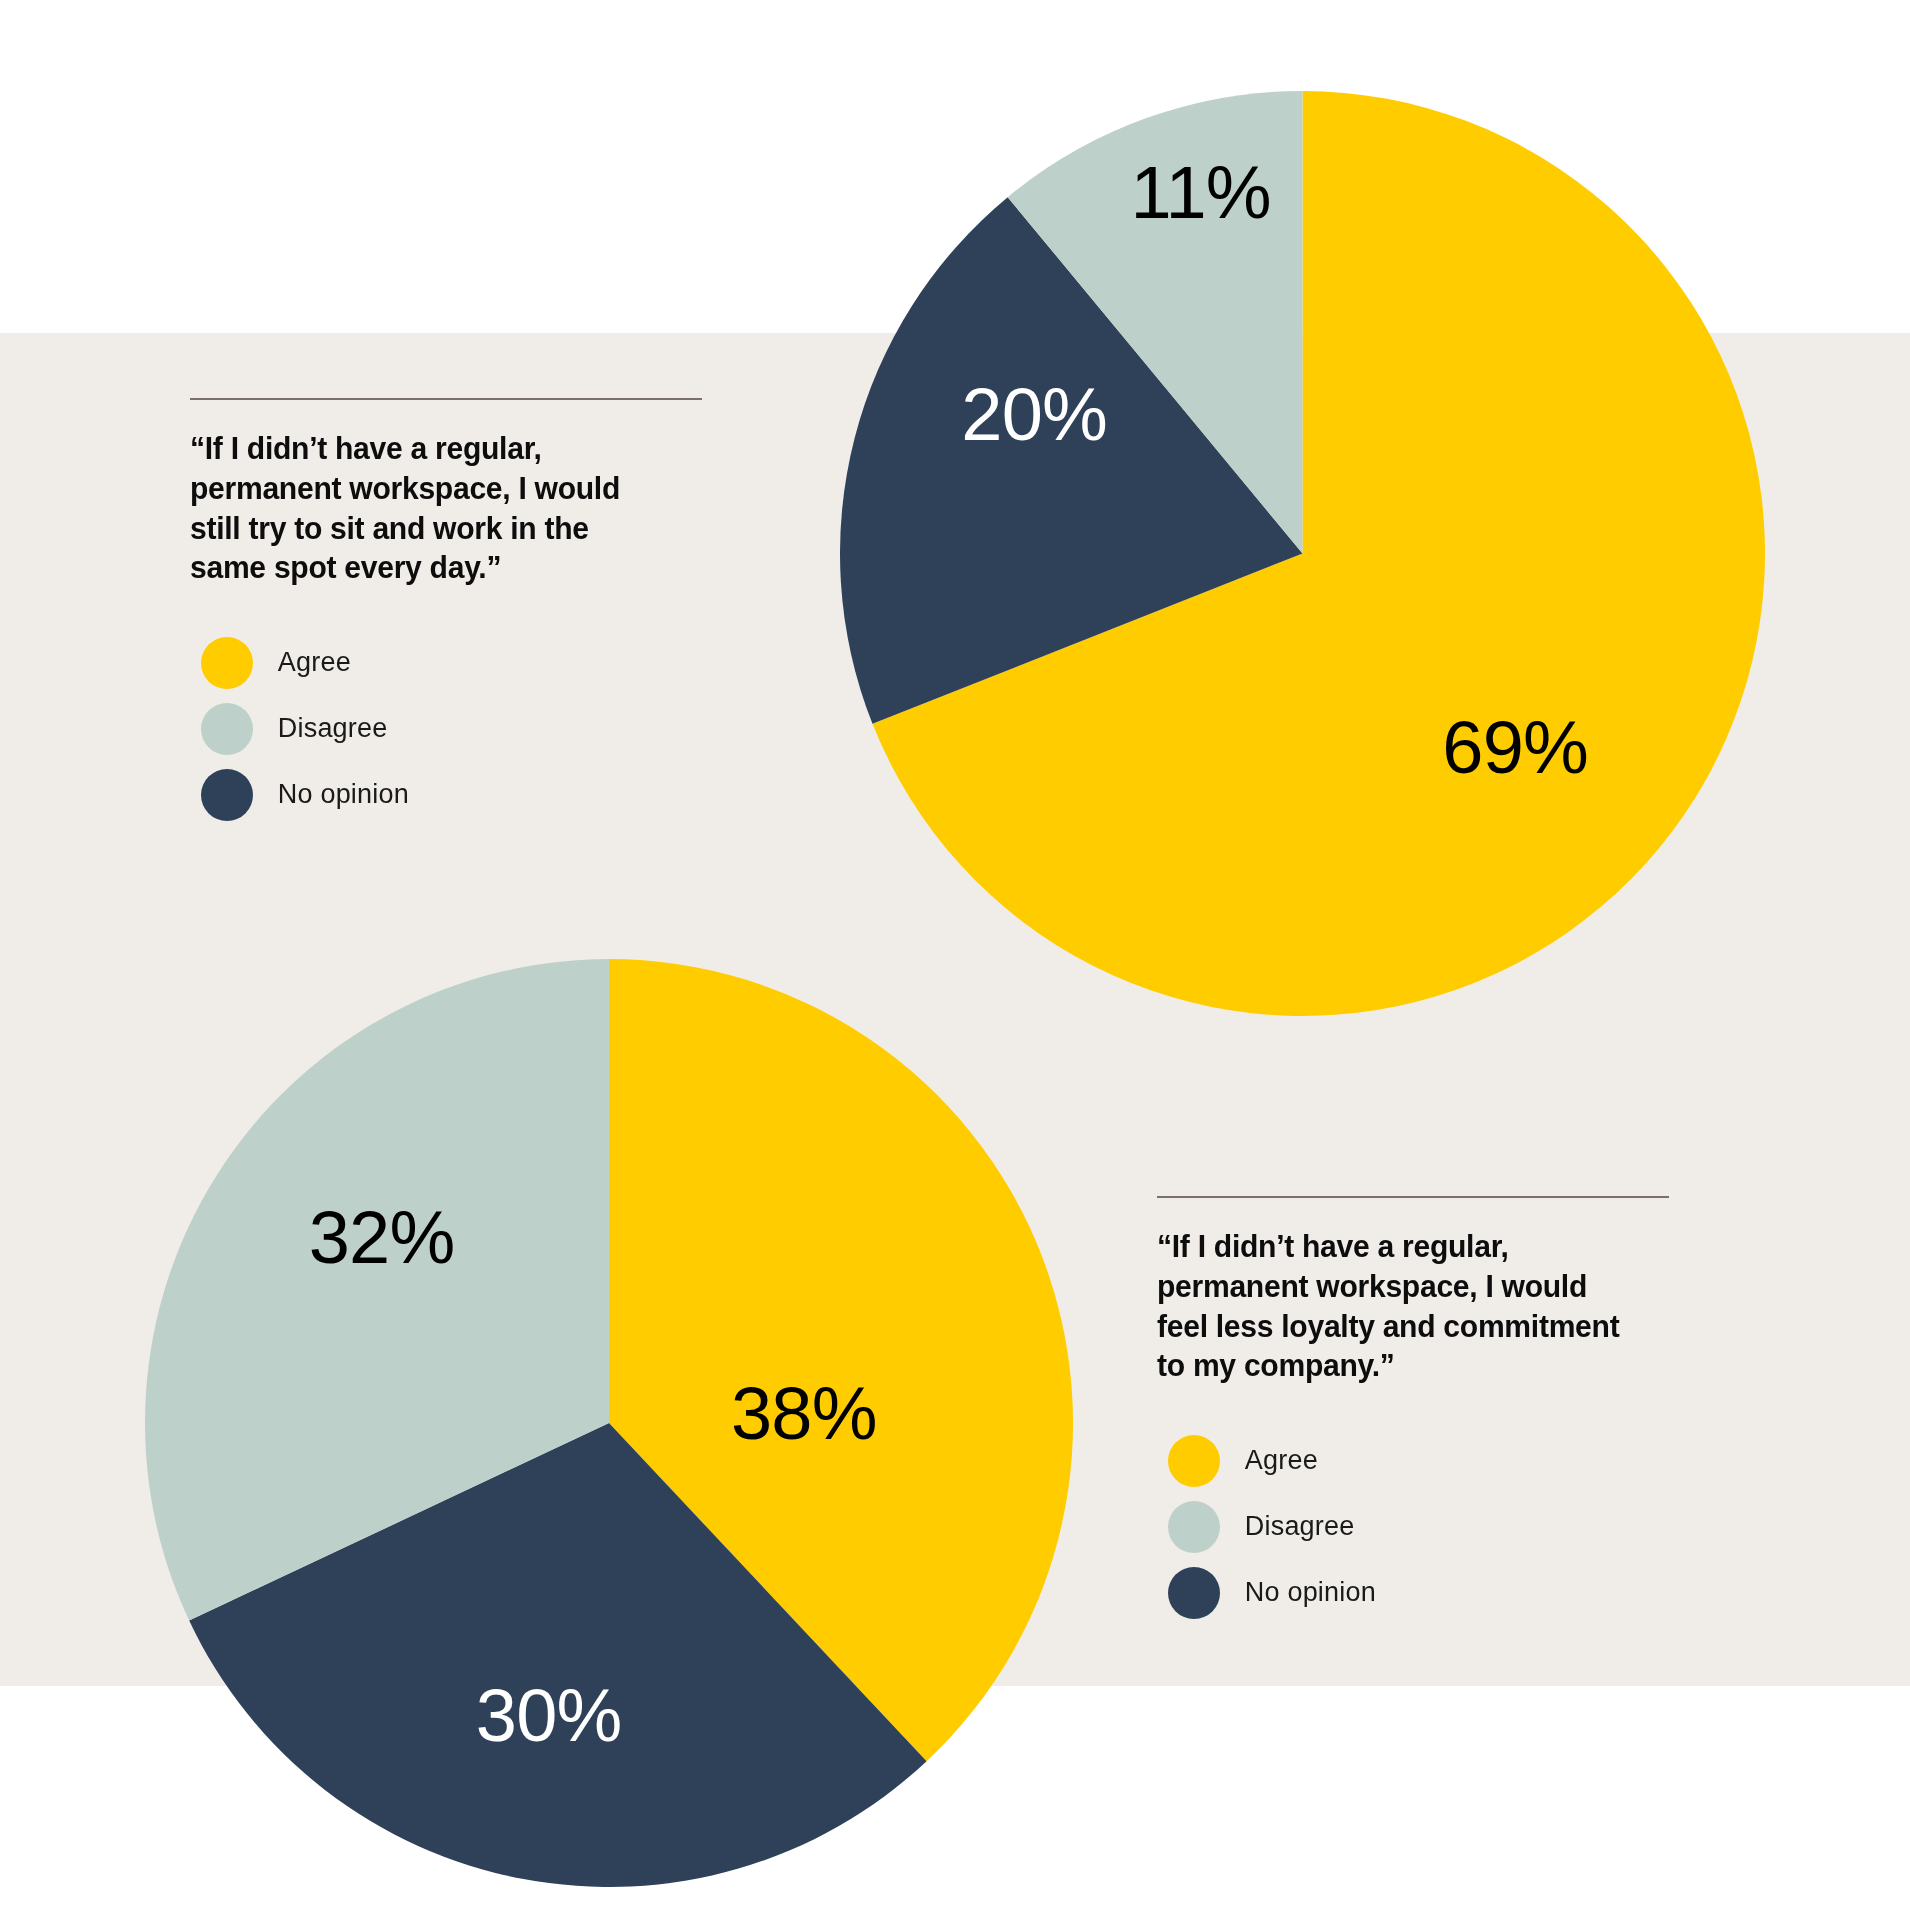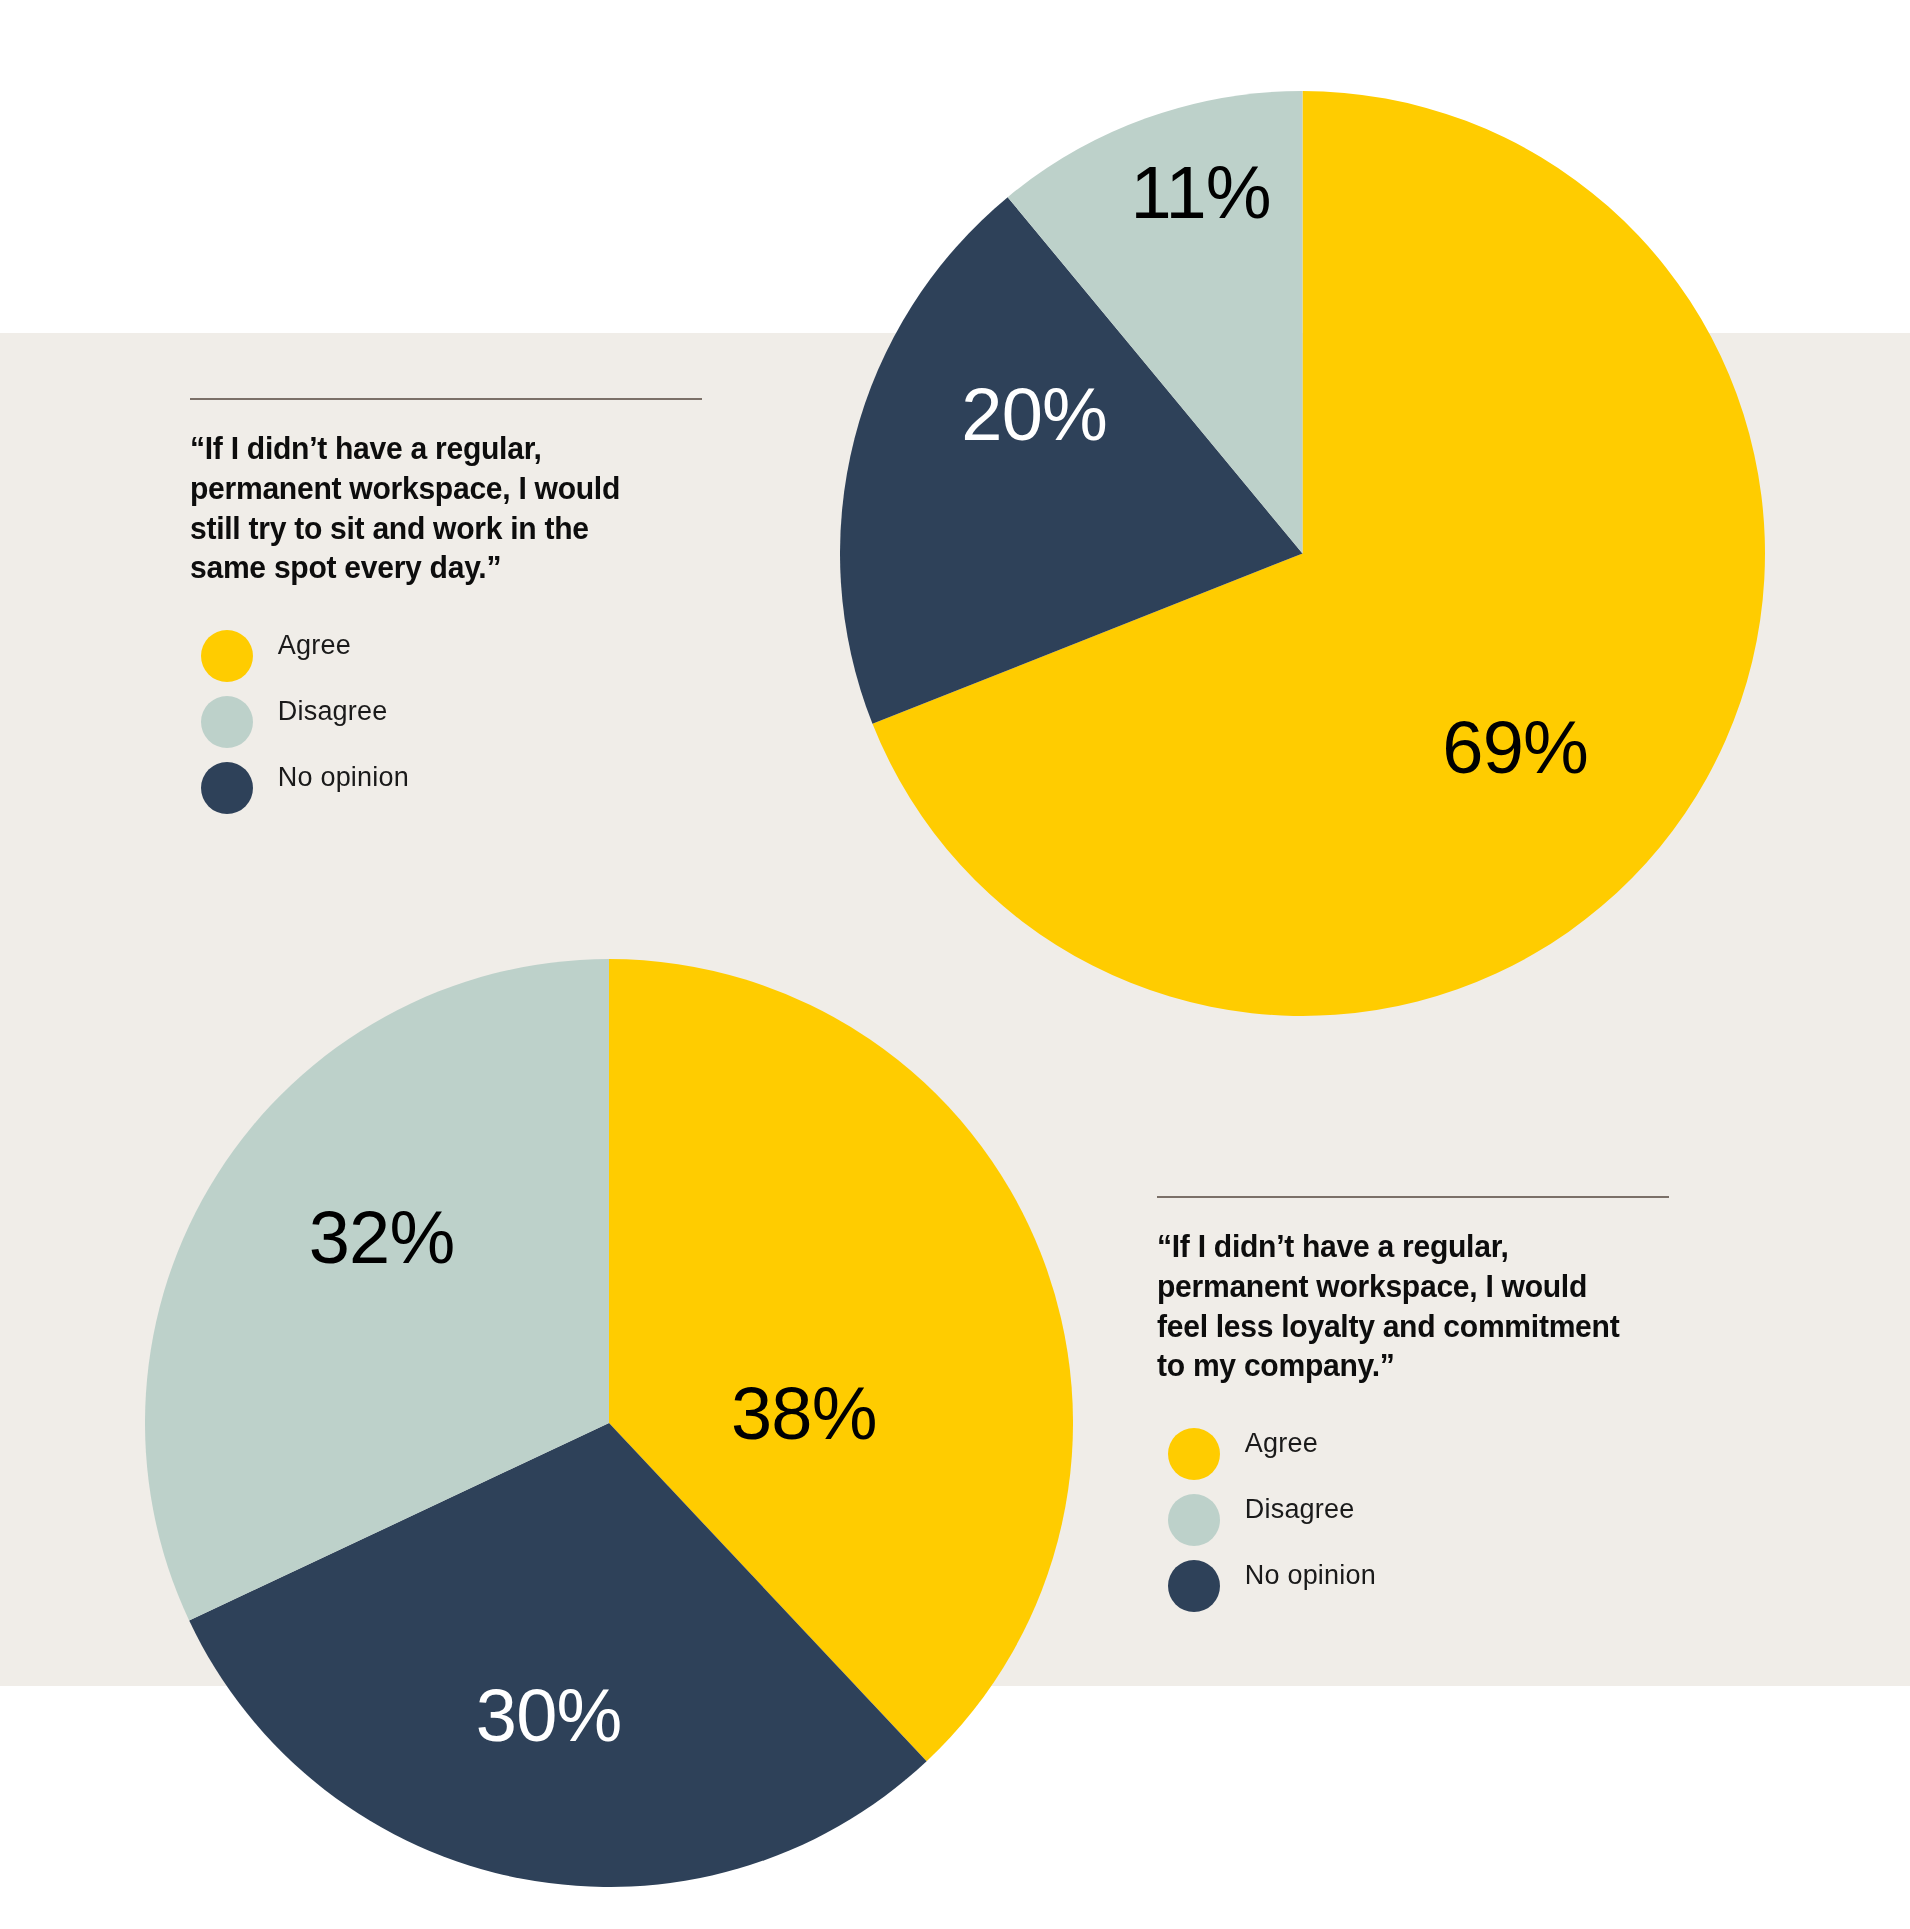--- a/index.html
+++ b/index.html
@@ -87,21 +87,21 @@
     transform-origin: left top;
     white-space: pre-line;
   }
 
   .legend {
     margin-top: 42px;
     padding-left: 10.8px;
   }
   .legend-row {
     display: flex;
-    align-items: flex-start;
+    align-items: center;
     height: 66px;
   }
   .legend-swatch {
     width: 52px;
     height: 52px;
     border-radius: 50%;
     flex: 0 0 auto;
   }
   .legend-label {
     margin-left: 25px;

